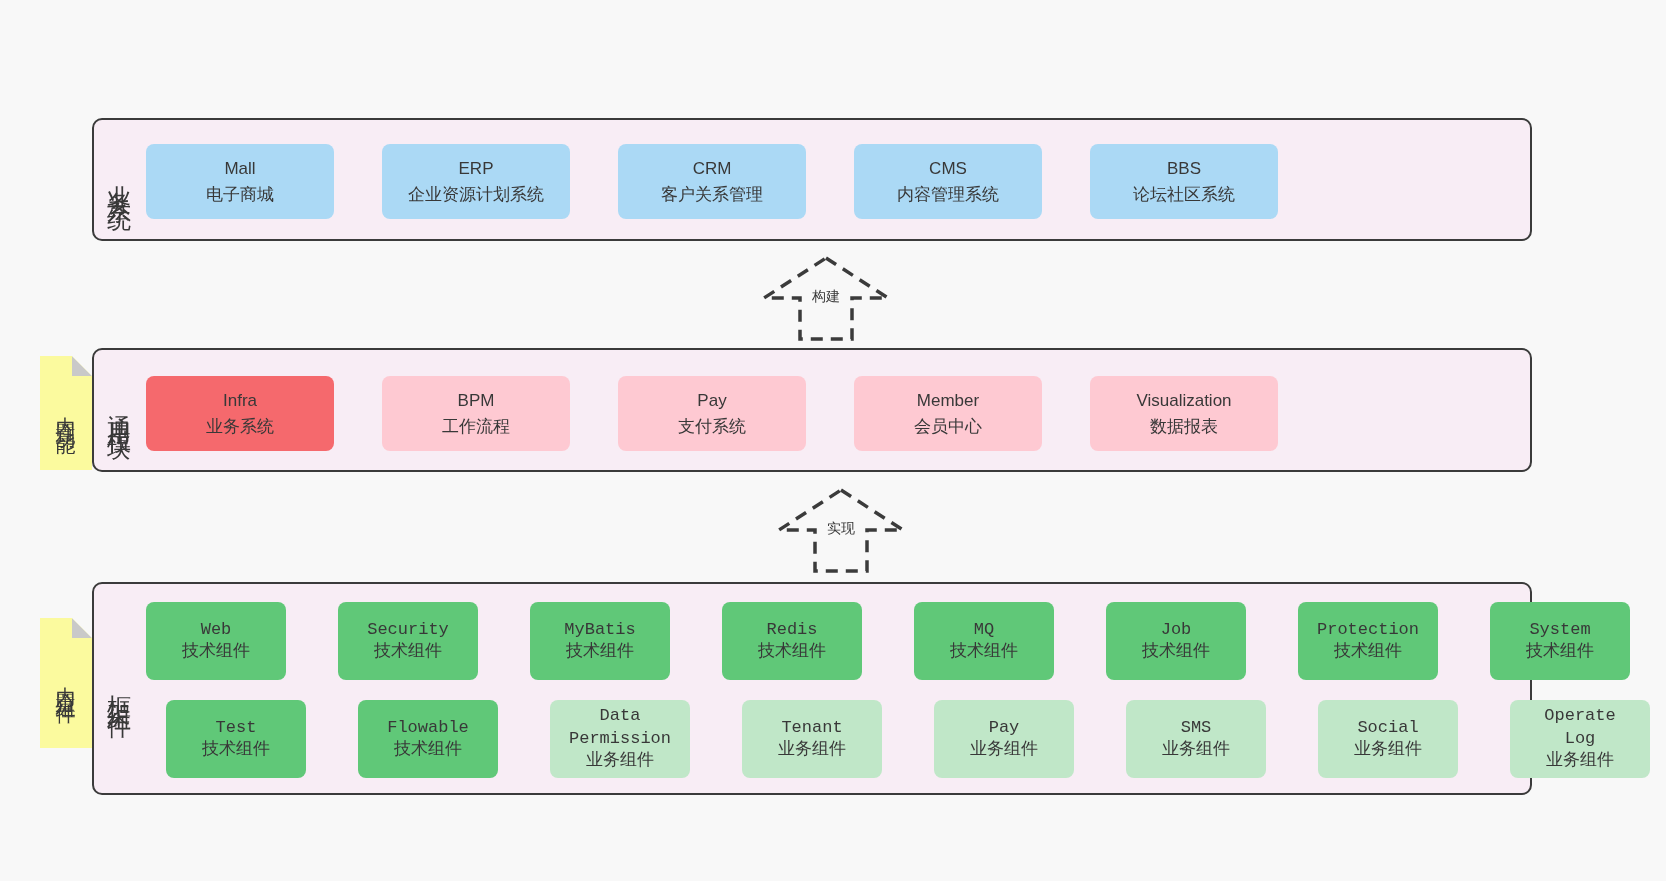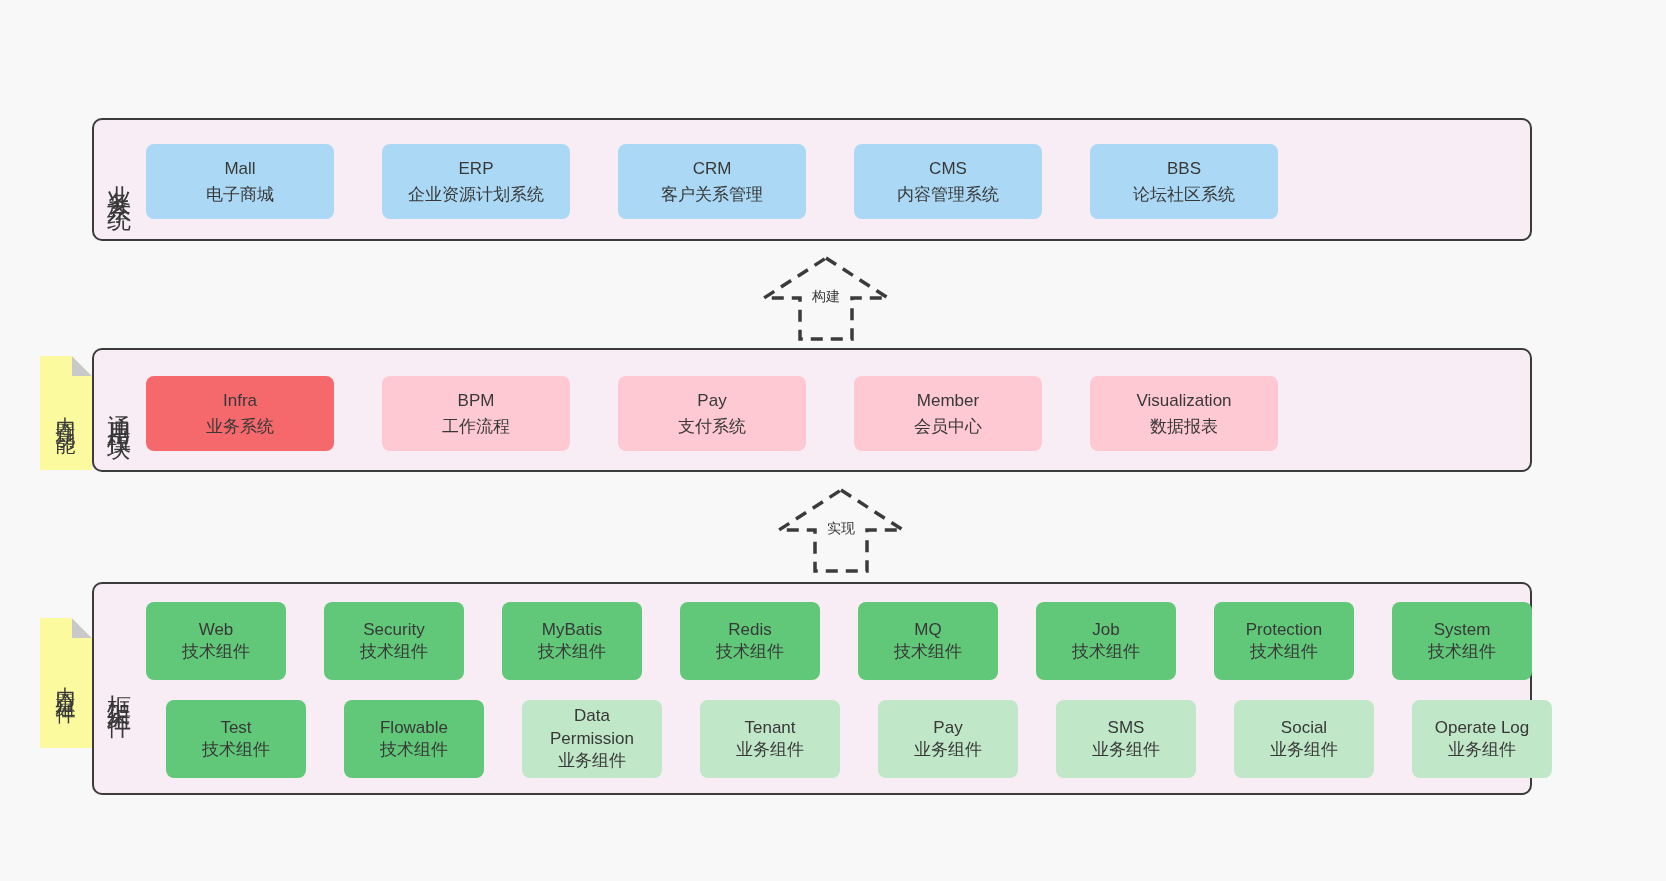--- a/index.html
+++ b/index.html
@@ -29,21 +29,21 @@
     transform: translateY(-50%);
     writing-mode: vertical-lr; text-orientation: upright;
     font-size: 24px; letter-spacing: 7px; line-height: 1;
     color: var(--c-text, #383838);
     white-space: nowrap;
   }
 
   .boxes-row { position: absolute; left: 52px; display: flex; gap: 48px; }
   #band-business .boxes-row { top: 24px; }
   #band-modules  .boxes-row { top: 26px; }
-  .boxes-row.small { gap: 38px; }
+  .boxes-row.small { gap: 52px; font-family: Liberation Mono, monospace; }
   #row-tech { top: 18px; }
   #row-biz  { top: 116px; padding-left: 20px; }
 
   .box {
     width: 188px; height: 75px; border-radius: 8px;
     display: flex; flex-direction: column;
     align-items: center; justify-content: center;
     text-align: center; font-size: 17px; line-height: 1.5;
     box-sizing: border-box; flex: none;
   }

